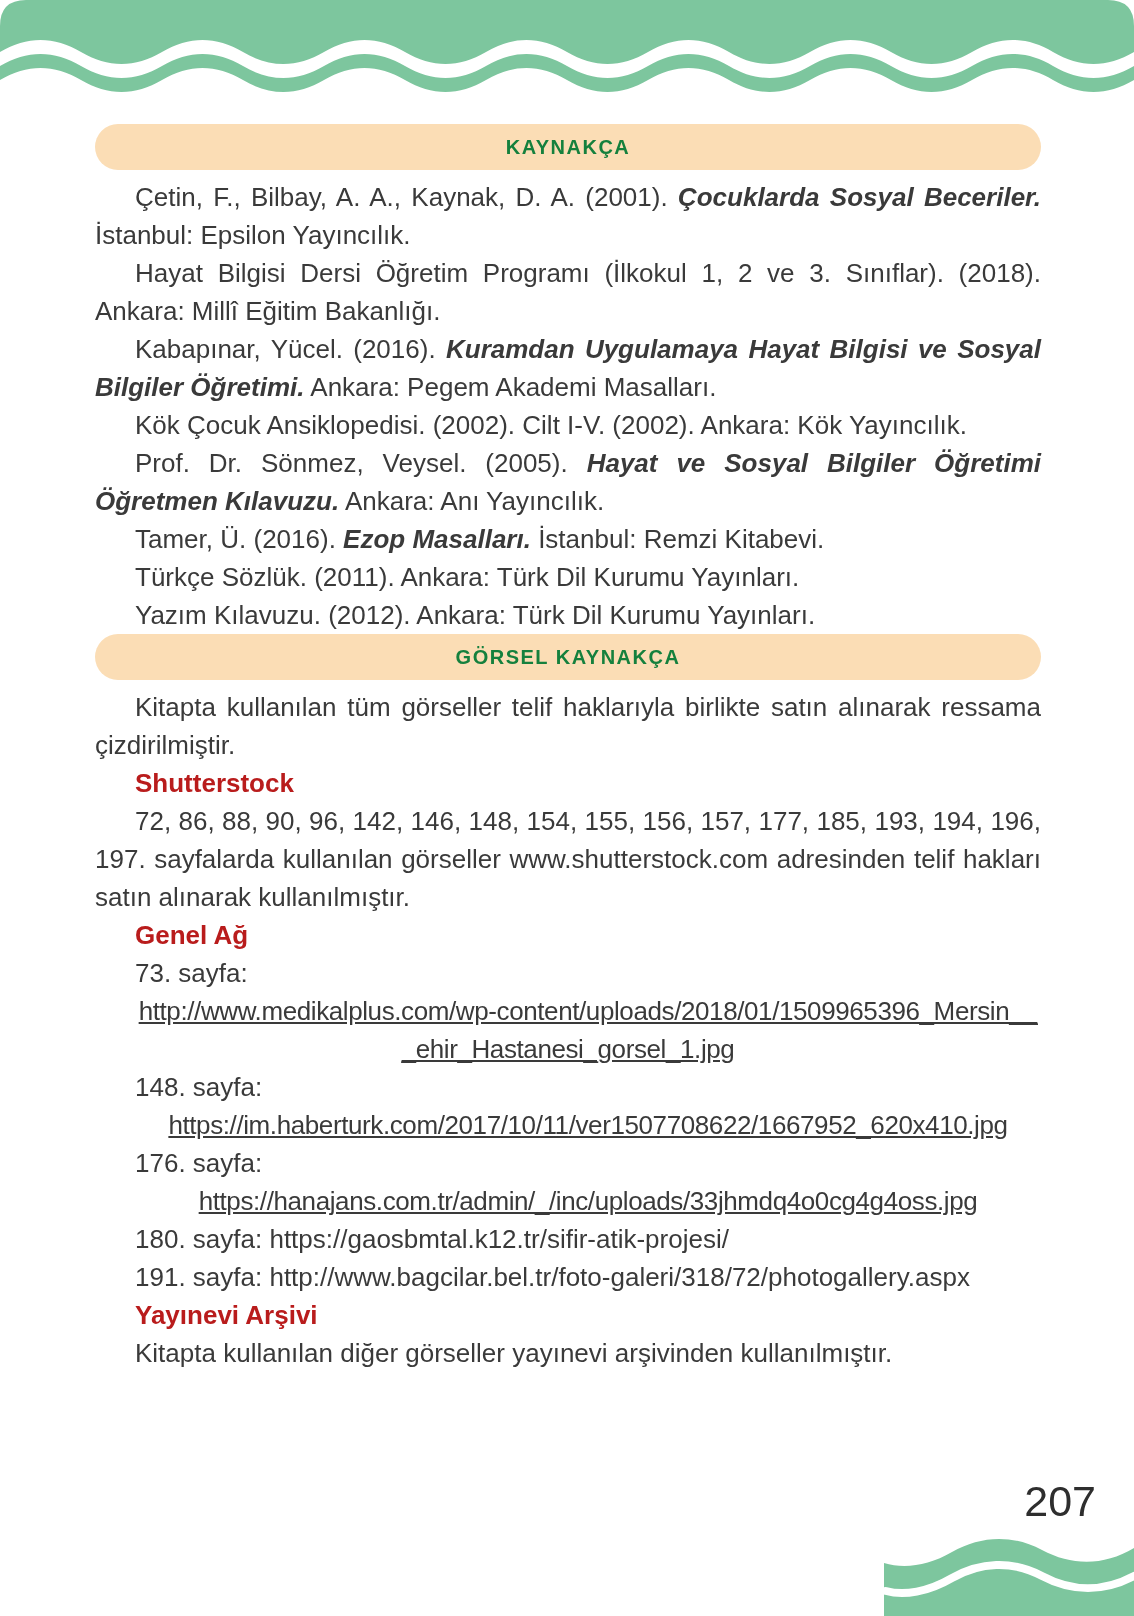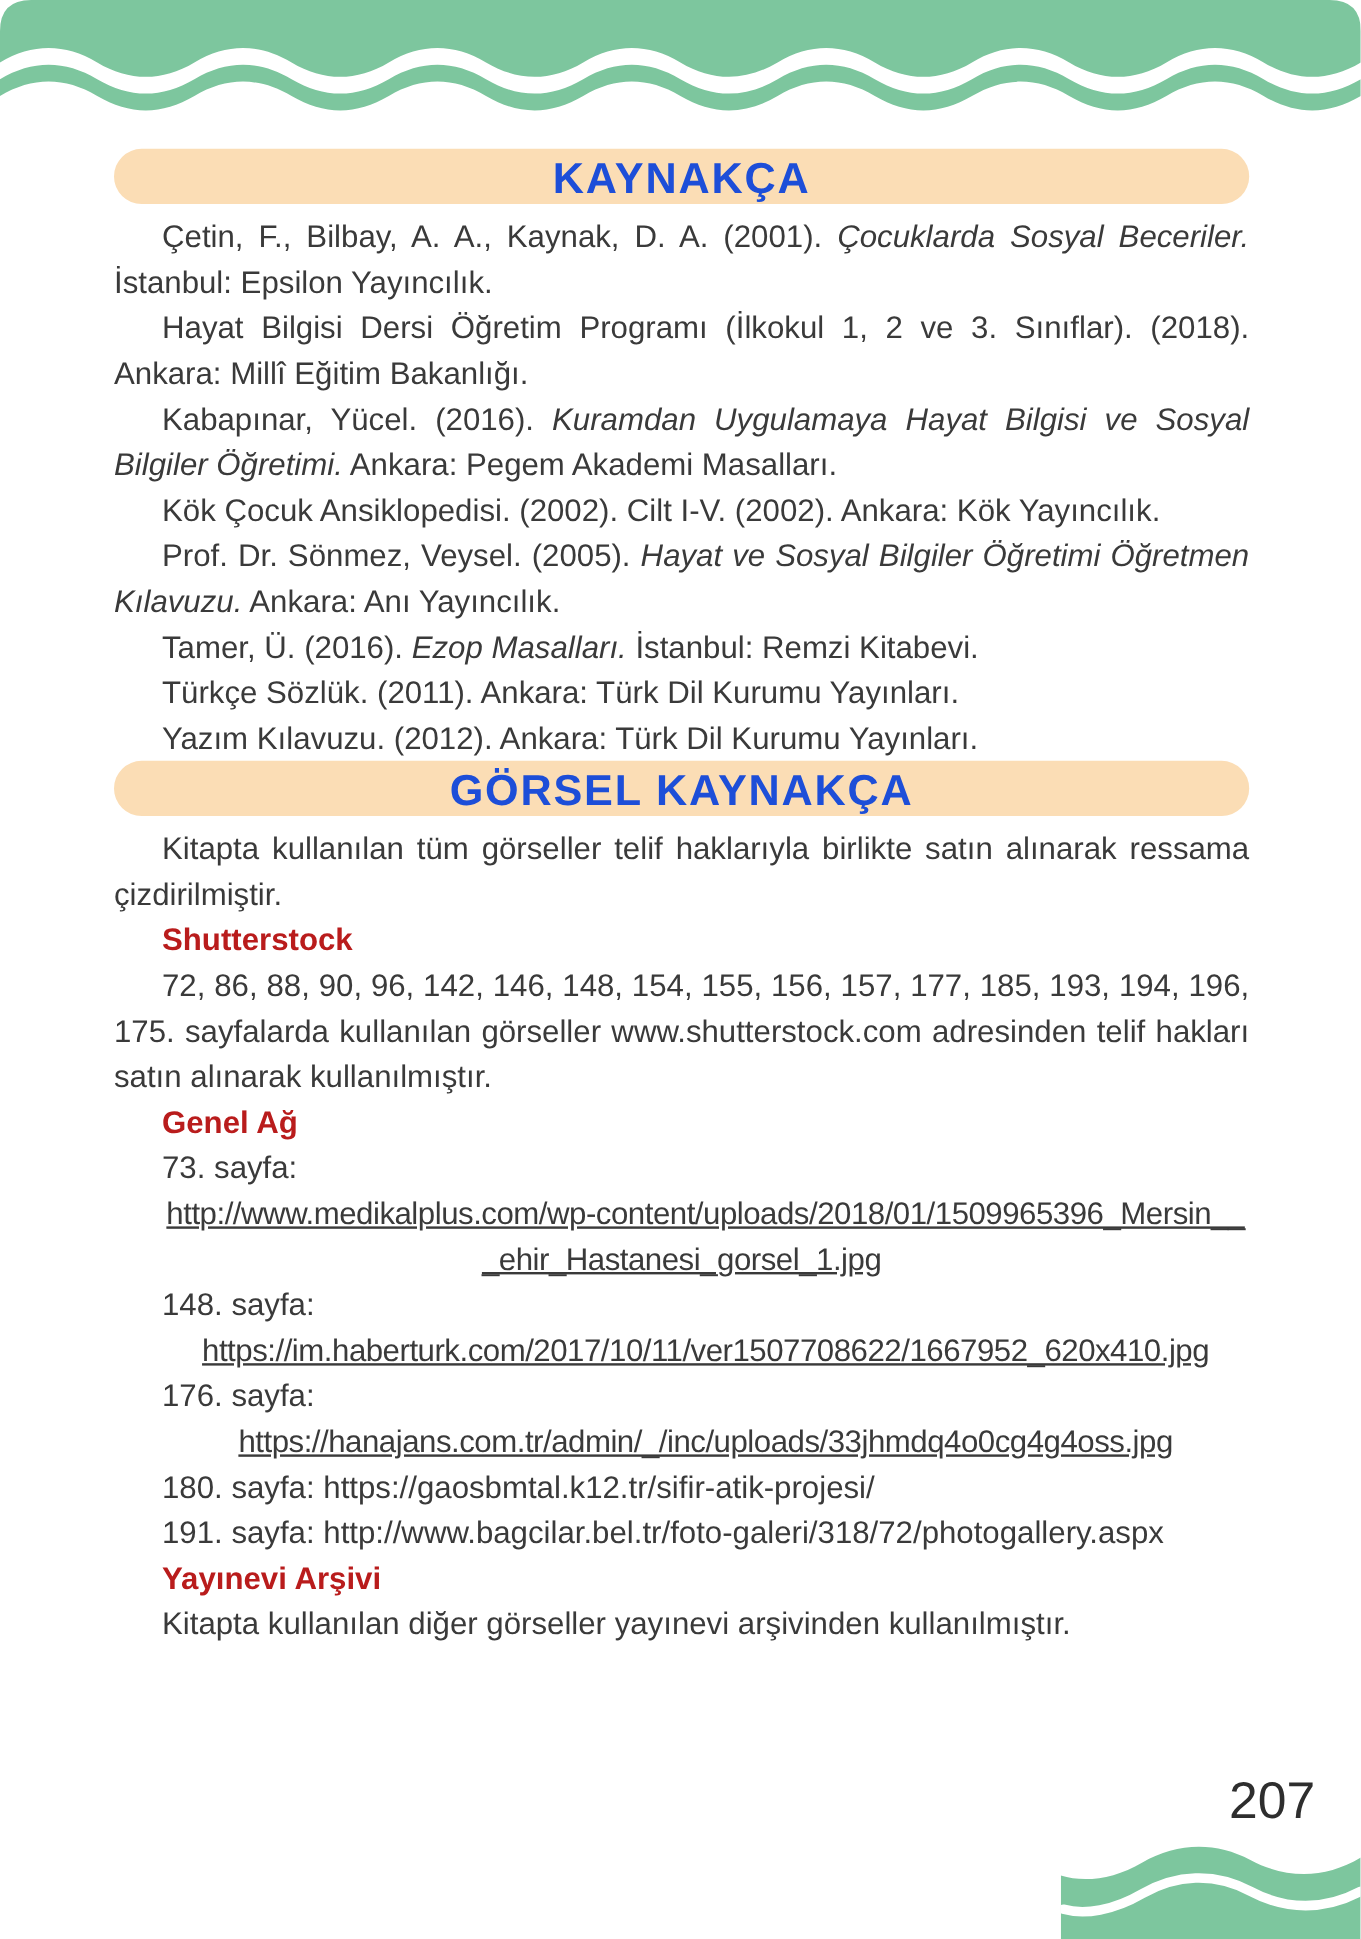--- a/index.html
+++ b/index.html
@@ -14,42 +14,42 @@
   .top-deco{position:absolute;top:0;left:0;}
   .bottom-deco{position:absolute;right:0;bottom:0;}
   .content{
     position:absolute;
     left:95px;top:124px;width:946px;
   }
   .banner{
     background:#fbddb5;
     border-radius:24px;
     height:46px;
-    display:flex;align-items:flex-end;justify-content:center;
-    font-size:36px;font-weight:bold;letter-spacing:1.5px;
-    color:#1d4ed8;
+    display:flex;align-items:center;justify-content:center;
+    font-size:20px;font-weight:bold;letter-spacing:1.5px;
+    color:#15803d;
   }
   .banner + .list{margin-top:8px;}
   .banner.second{}
   .list p{
     margin:0;
     font-size:26px;
     line-height:38px;
     text-indent:40px;
     text-align:justify;
     color:#3a3a3a;
   }
   .list p.bold{font-weight:bold;text-align:left;color:#b91c1c;}
   .list p.url{
     text-align:center;
     word-break:break-all;
     letter-spacing:-0.4px;
     text-decoration:underline;
   }
-  .it{font-style:italic;}
+  .it{font-style:italic;font-weight:bold;}
   .page-number{
     position:absolute;
     right:38px;bottom:90px;
     font-size:43px;
     color:#2e2e2e;
   }
 </style>
 </head>
 <body>
 
@@ -101,21 +101,21 @@
         <p><span>Yazım Kılavuzu. (2012). Ankara: Türk Dil Kurumu Yayınları.</span></p>
       </div>
 
     <div class="banner second">
       <span>GÖRSEL KAYNAKÇA</span>
     </div>
 
     <div class="list">
         <p class="">Kitapta kullanılan tüm görseller telif haklarıyla birlikte satın alınarak ressama çizdirilmiştir.</p>
         <p class="bold">Shutterstock</p>
-        <p class="">72, 86, 88, 90, 96, 142, 146, 148, 154, 155, 156, 157, 177, 185, 193, 194, 196, 175. sayfalarda kullanılan görseller www.shutterstock.com adresinden telif hakları satın alınarak kullanılmıştır.</p>
+        <p class="">72, 86, 88, 90, 96, 142, 146, 148, 154, 155, 156, 157, 177, 185, 193, 194, 196, 197. sayfalarda kullanılan görseller www.shutterstock.com adresinden telif hakları satın alınarak kullanılmıştır.</p>
         <p class="bold">Genel Ağ</p>
         <p class="">73. sayfa:</p>
         <p class="url">http://www.medikalplus.com/wp-content/uploads/2018/01/1509965396_Mersin___ehir_Hastanesi_gorsel_1.jpg</p>
         <p class="">148. sayfa:</p>
         <p class="url">https://im.haberturk.com/2017/10/11/ver1507708622/1667952_620x410.jpg</p>
         <p class="">176. sayfa:</p>
         <p class="url">https://hanajans.com.tr/admin/_/inc/uploads/33jhmdq4o0cg4g4oss.jpg</p>
         <p class="">180. sayfa: https://gaosbmtal.k12.tr/sifir-atik-projesi/</p>
         <p class="">191. sayfa: http://www.bagcilar.bel.tr/foto-galeri/318/72/photogallery.aspx</p>
         <p class="bold">Yayınevi Arşivi</p>

